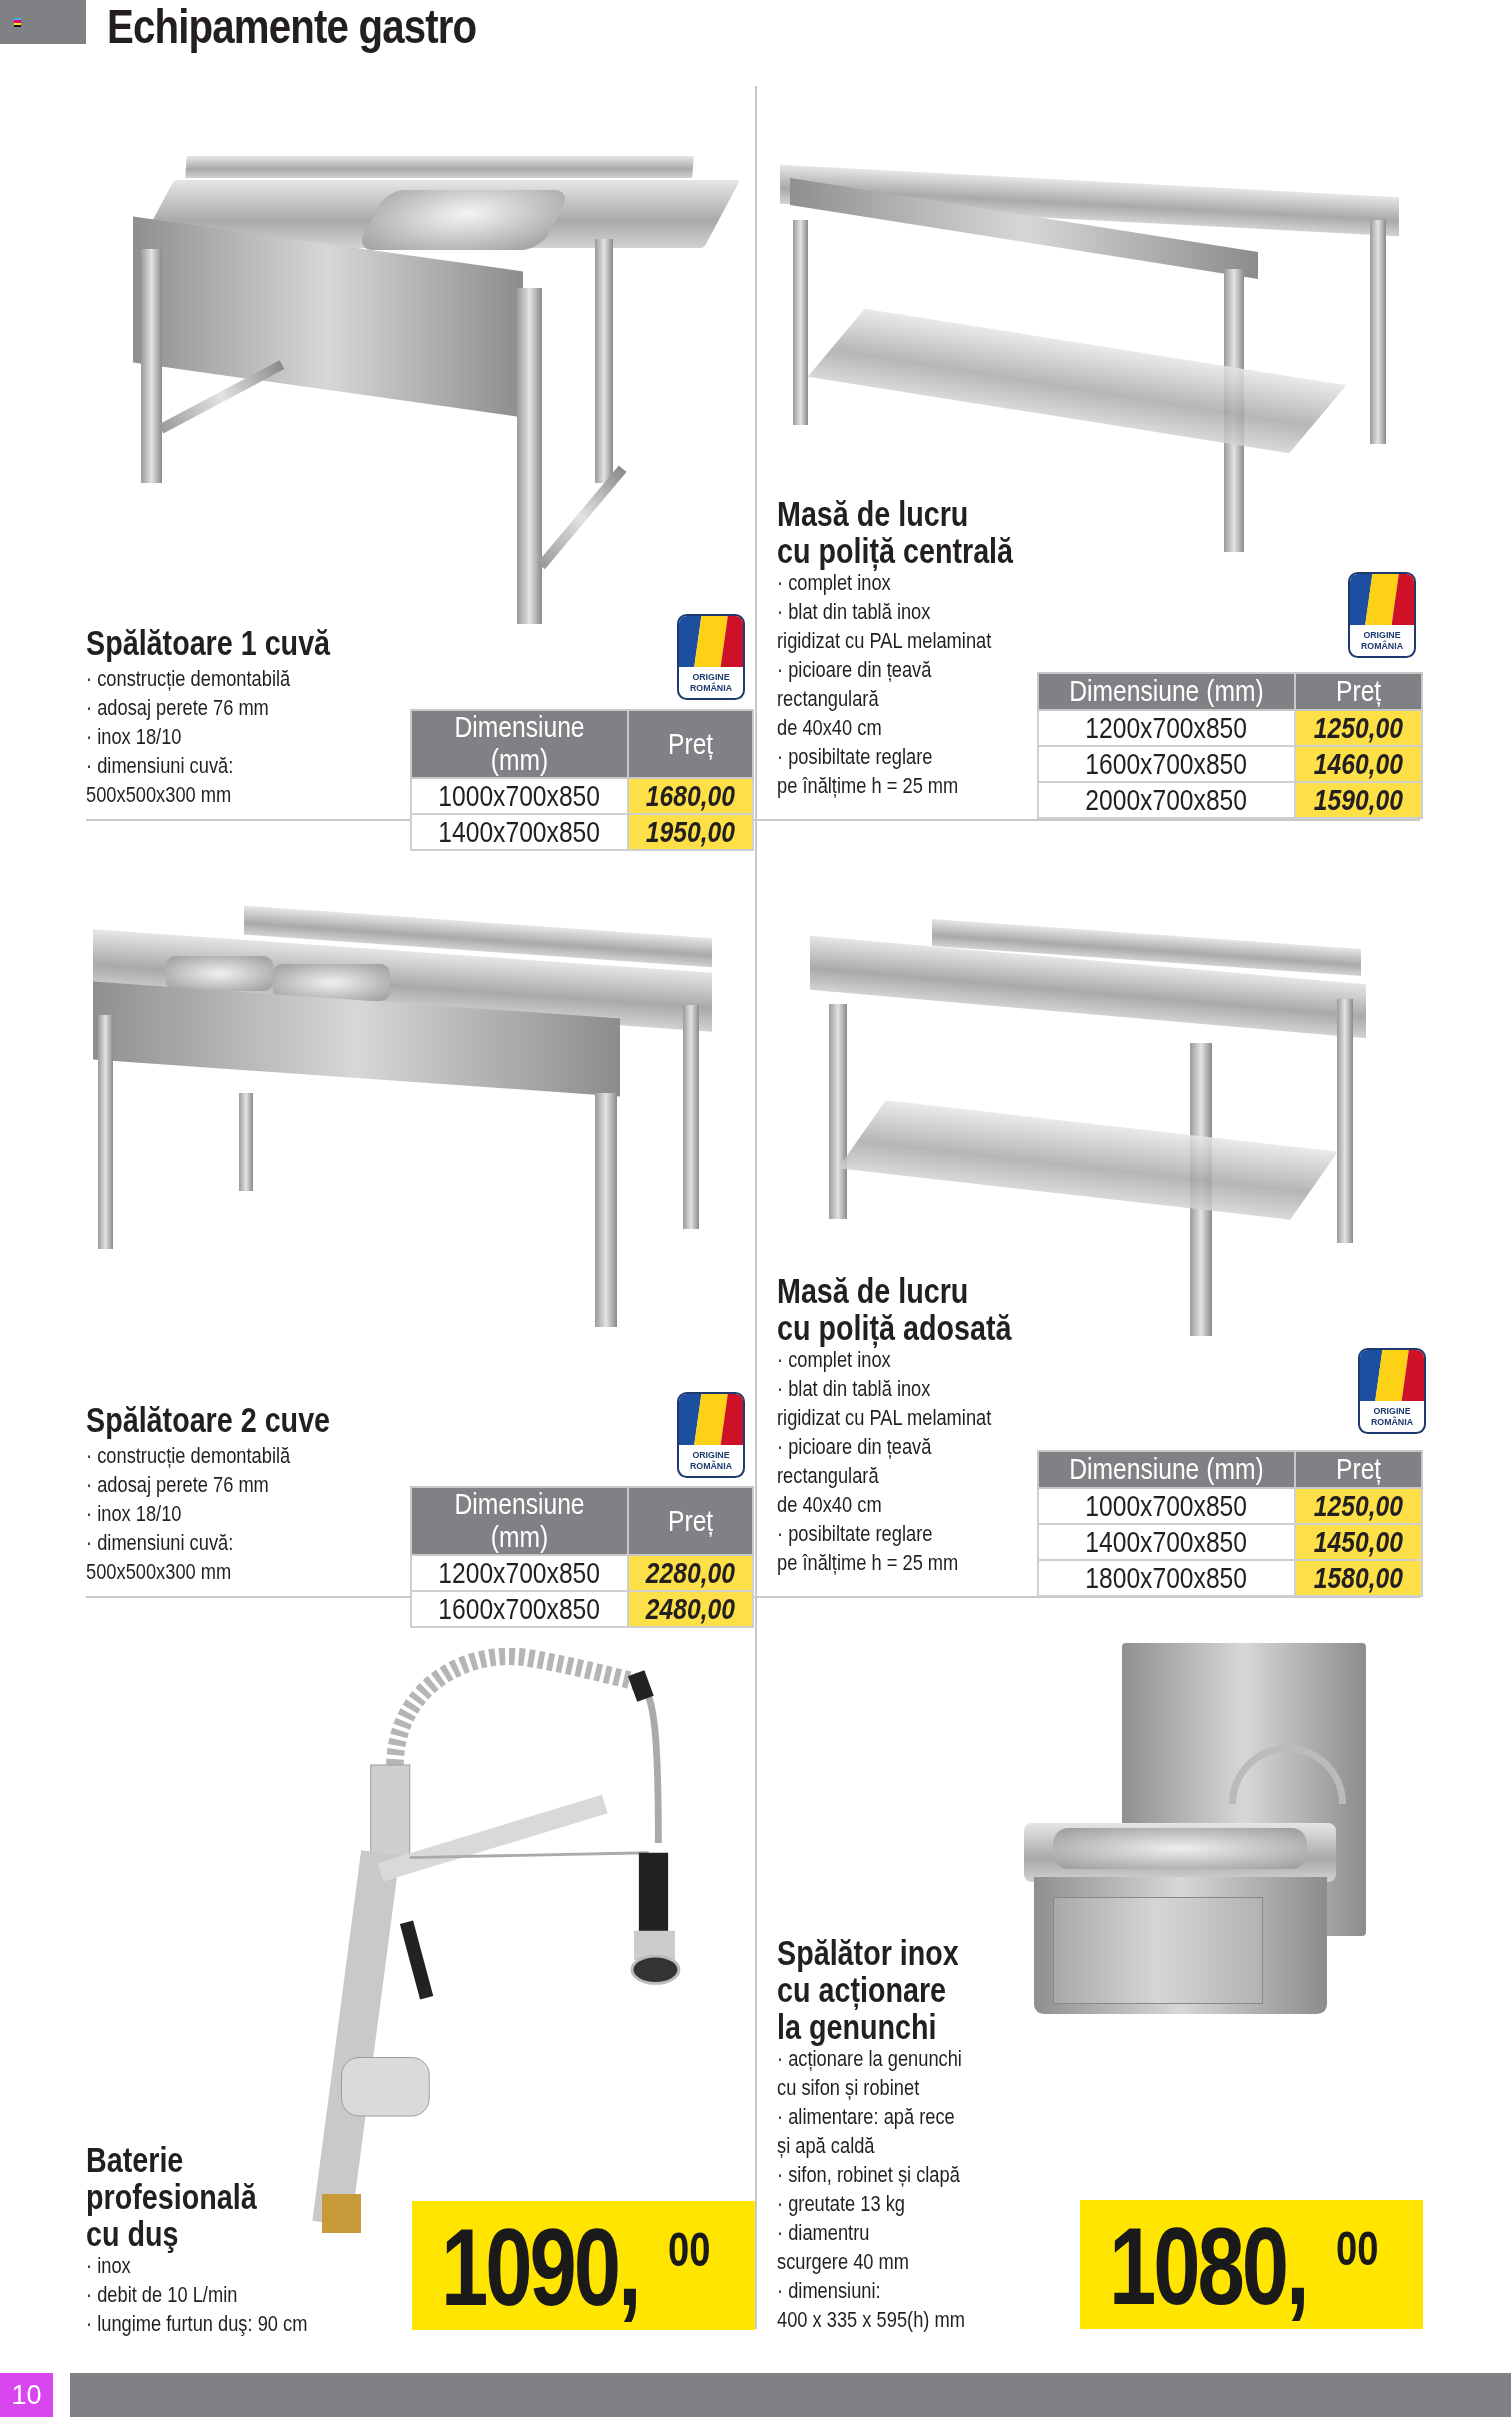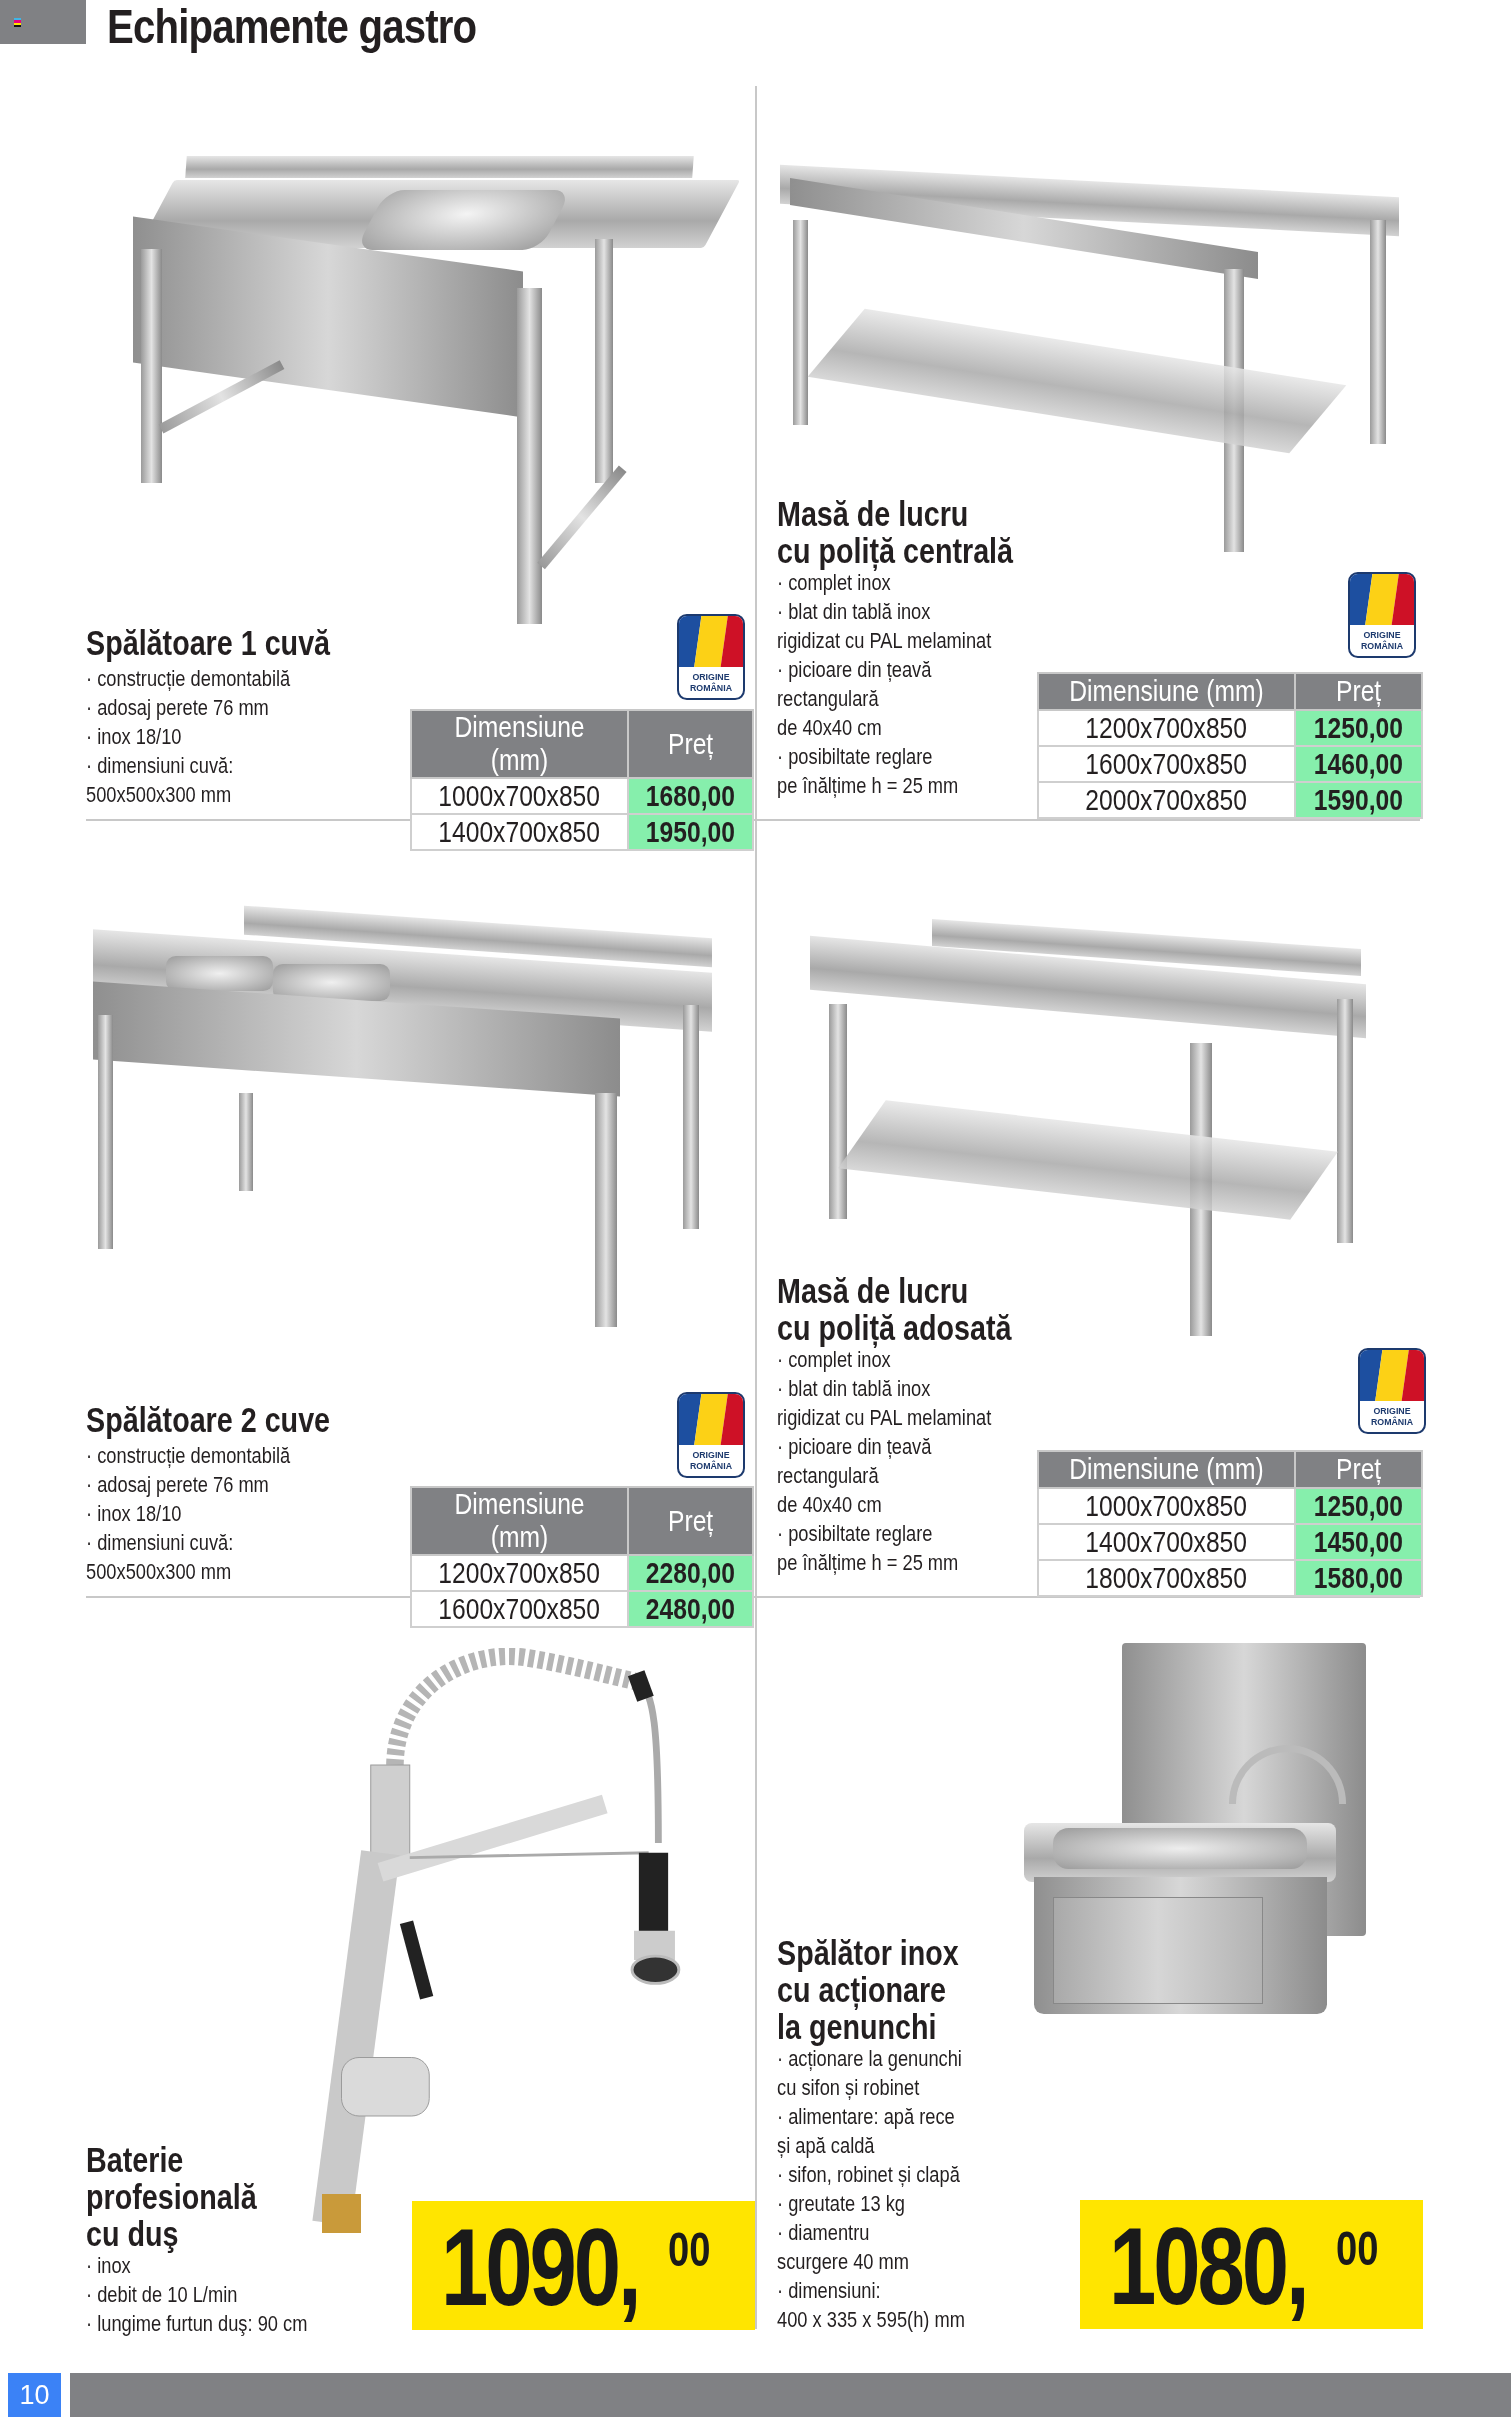--- a/index.html
+++ b/index.html
@@ -20,36 +20,36 @@
 
   
   .p-title { font-size: 35px; font-weight: bold; line-height: 37px; transform: scaleX(0.82); transform-origin: left top; white-space: nowrap; }
   .p-feat { font-size: 21.5px; line-height: 29px; transform: scaleX(0.85); transform-origin: left top; white-space: nowrap; }
   .p-feat div { white-space: nowrap; }
 
   
   .spec { border-collapse: collapse; font-size: 29px; }
   .spec th { background: #808184; color: #fff; font-weight: normal; height: 37px; border: 2px solid #c8c8c8; }
   .spec td { height: 36px; border: 2px solid #cfcfcf; text-align: center; background: #fff; }
-  .spec td.price { background: #86efac; font-weight: bold; }
+  .spec td.price { background: #fde047; font-weight: bold; font-style: italic; }
   .spec .txt { display: inline-block; transform: scaleX(0.85); }
 
   
   .badge { width: 68px; height: 86px; border: 2.9px solid #1d3a6e; border-radius: 9.8px; overflow: hidden; background: #fff; }
   .badge .flag { height: 51px; display: flex; transform: skewX(-8deg) scaleX(1.2); }
   .badge .flag span { flex: 1; }
   .badge .lbl { text-align: center; font-size: 8.8px; font-weight: bold; color: #1d3a6e; line-height: 10.7px; padding-top: 4.9px; }
 
   
   .bigprice { background: #ffe500; }
   .bigprice .num { position: absolute; font-weight: bold; font-size: 109px; letter-spacing: -3.9px; line-height: 1; transform: scaleX(0.78); transform-origin: left top; color: #1a1a1a; }
   .bigprice .sup { position: absolute; font-weight: bold; font-size: 49px; line-height: 1; transform: scaleX(0.78); transform-origin: left top; color: #1a1a1a; }
 
   
-  .foot-num { left: 8px; top: 2373px; width: 53px; height: 45px; background: #3b82f6; color: #fff; font-size: 27px; display: flex; align-items: center; justify-content: center; }
+  .foot-num { left: 0; top: 2373px; width: 53px; height: 45px; background: #d946ef; color: #fff; font-size: 27px; display: flex; align-items: center; justify-content: center; }
   .foot-bar { left: 70px; top: 2373px; width: 1441px; height: 45px; background: #808184; }
 
   
   .steel { background: linear-gradient(180deg, #e6e6e6, #a9a9a9 60%, #d2d2d2); }
   .steel-d { background: linear-gradient(90deg, #8f8f8f, #d7d7d7 50%, #8c8c8c); }
   .leg { background: linear-gradient(90deg, #9a9a9a, #e3e3e3 50%, #8a8a8a); }
 </style>
 </head>
 <body>
 

